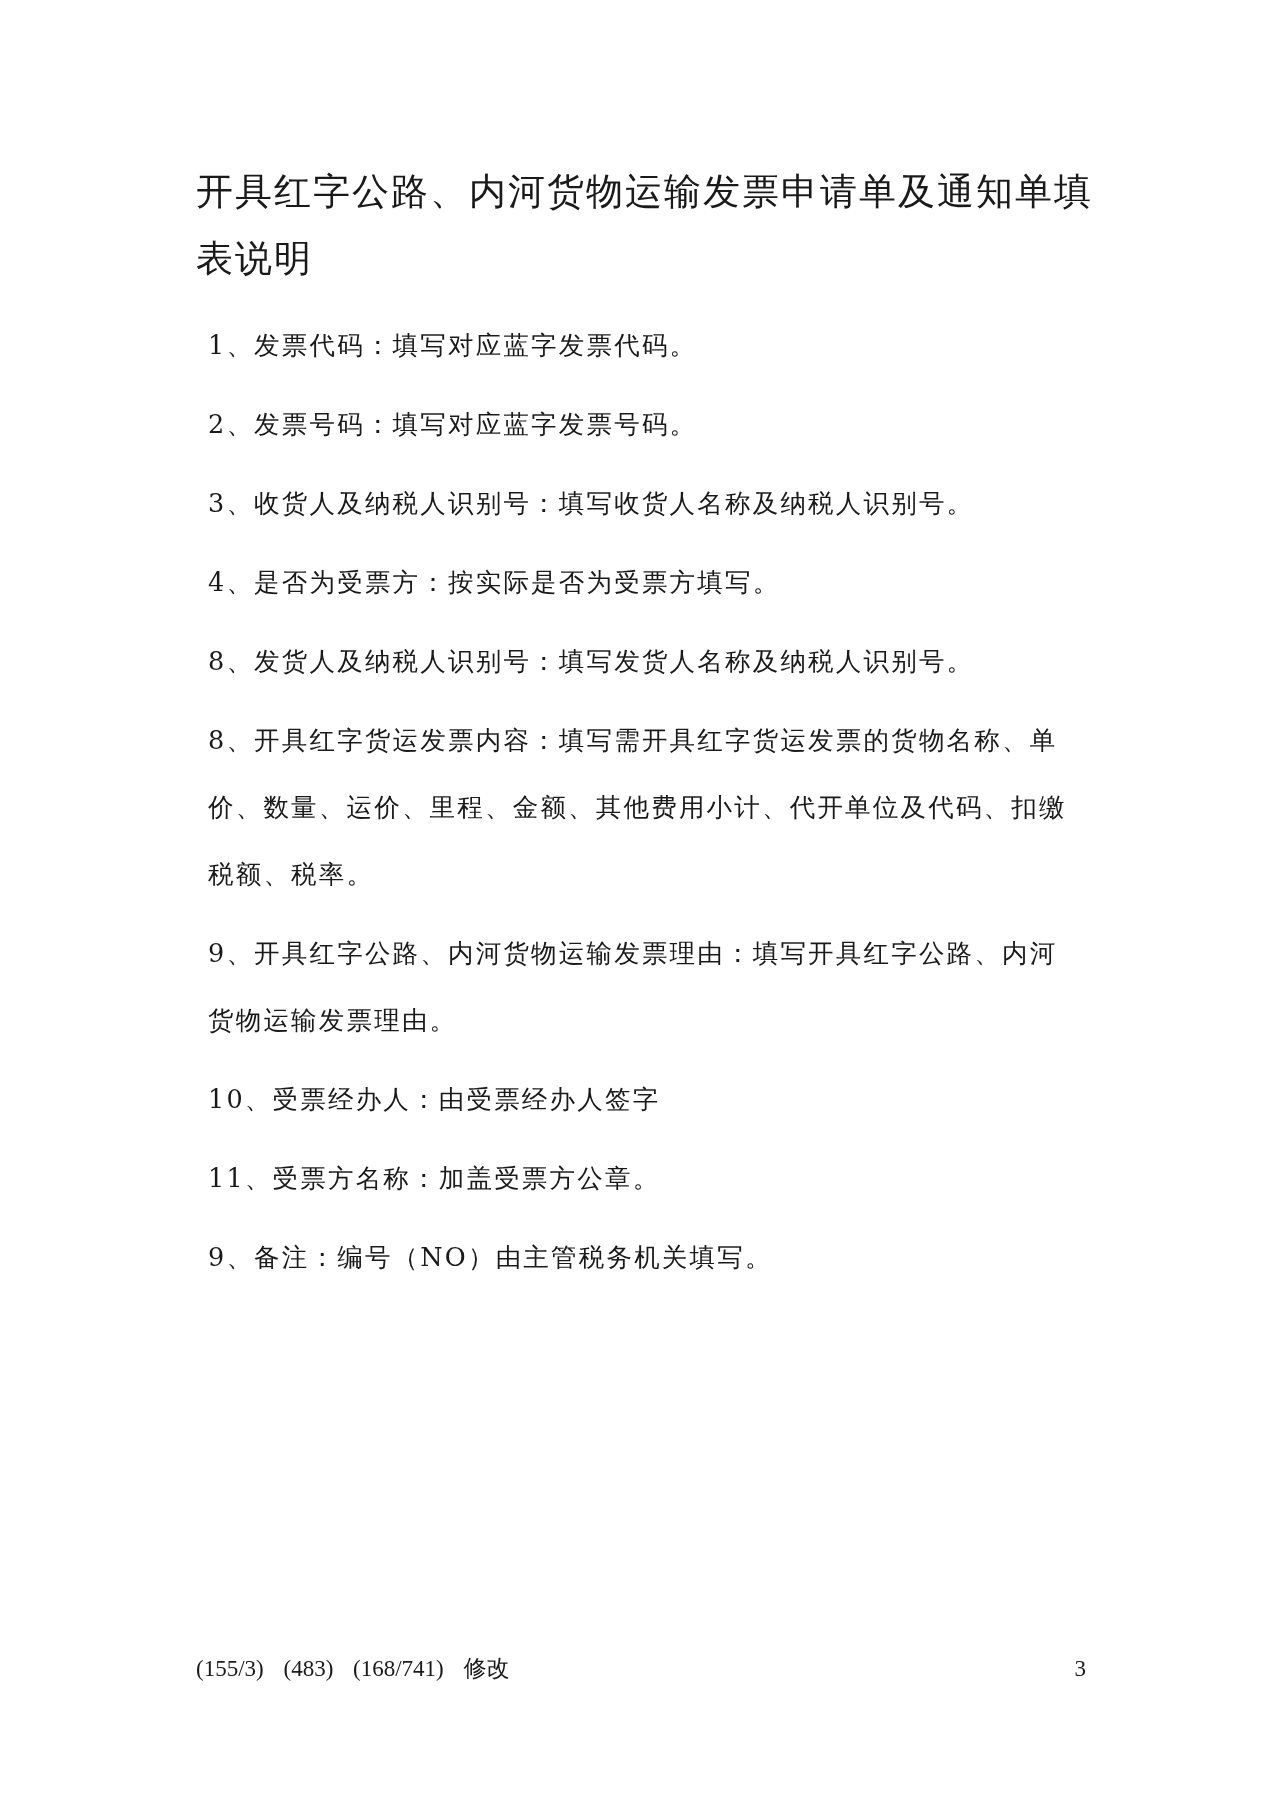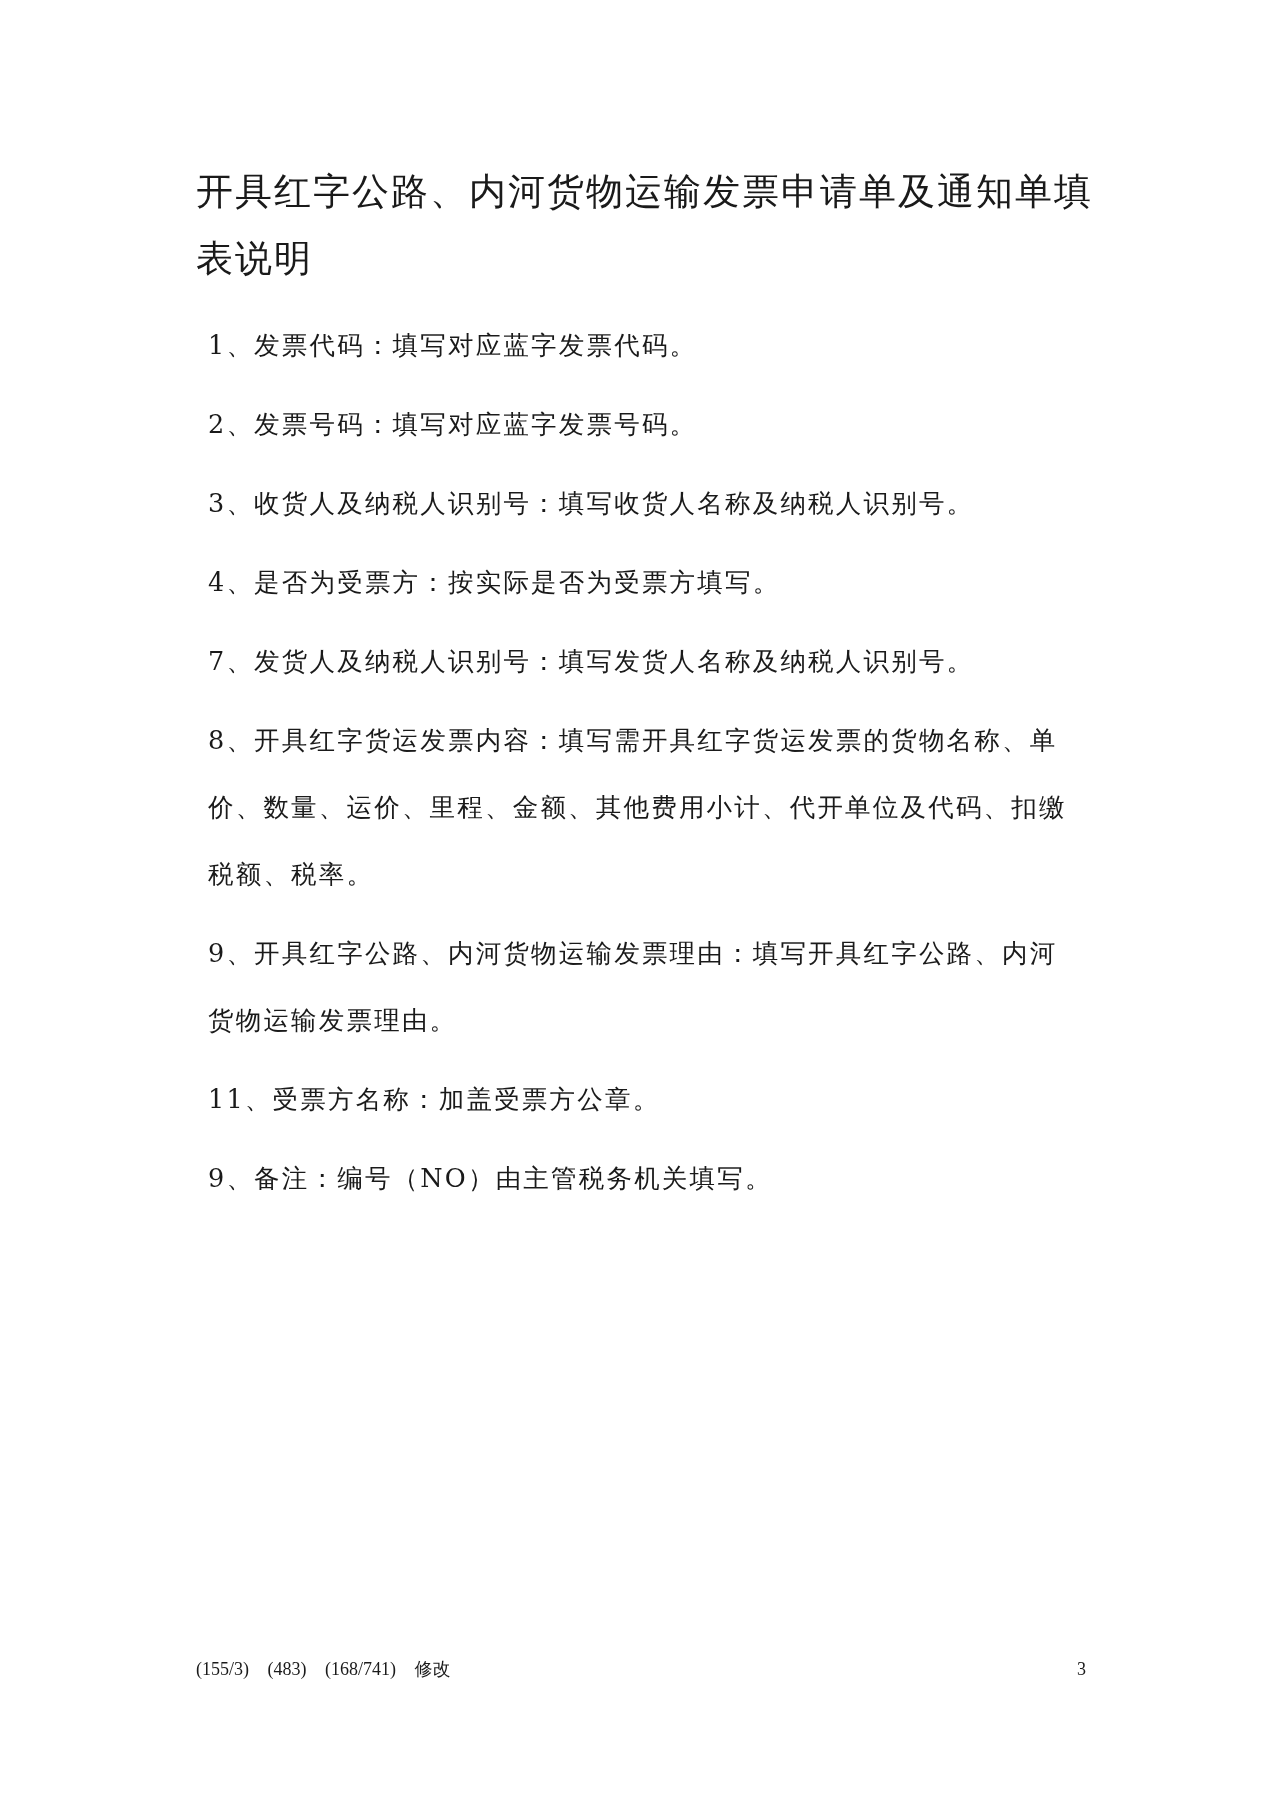--- a/index.html
+++ b/index.html
@@ -48,21 +48,21 @@
       margin: 12px;
       padding: 0;
     }
     .footer {
       position: absolute;
       left: 196px;
       top: 1655px;
       width: 900px;
       height: 28px;
       font-family: "Liberation Serif", "DejaVu Serif", serif;
-      font-size: 18px;
+      font-size: 23px;
       line-height: 28px;
     }
     .footer-left span {
       margin-right: 14px;
     }
     .footer-left {
       position: absolute;
       left: 0; top: 0;
     }
     .page-number {
@@ -75,23 +75,24 @@
 <body>
 
 <div class="page">
   <h1 class="title">开具红字公路、内河货物运输发票申请单及通知单填表说明</h1>
 
   <ol class="items">
     <li class="item">1、发票代码：填写对应蓝字发票代码。</li>
     <li class="item">2、发票号码：填写对应蓝字发票号码。</li>
     <li class="item">3、收货人及纳税人识别号：填写收货人名称及纳税人识别号。</li>
     <li class="item">4、是否为受票方：按实际是否为受票方填写。</li>
-    <li class="item">7、发货人及纳税人识别号：填写发货人名称及纳税人识别号。</li>
+    <li class="item">8、发货人及纳税人识别号：填写发货人名称及纳税人识别号。</li>
     <li class="item">8、开具红字货运发票内容：填写需开具红字货运发票的货物名称、单价、数量、运价、里程、金额、其他费用小计、代开单位及代码、扣缴税额、税率。</li>
     <li class="item">9、开具红字公路、内河货物运输发票理由：填写开具红字公路、内河货物运输发票理由。</li>
+    <li class="item">10、受票经办人：由受票经办人签字</li>
     <li class="item">11、受票方名称：加盖受票方公章。</li>
     <li class="item">9、备注：编号（NO）由主管税务机关填写。</li>
   </ol>
 
   <div class="footer">
     <div class="footer-left">
       <span>(155/3)</span>
       <span>(483)</span>
       <span>(168/741)</span>
       <span>修改</span>

